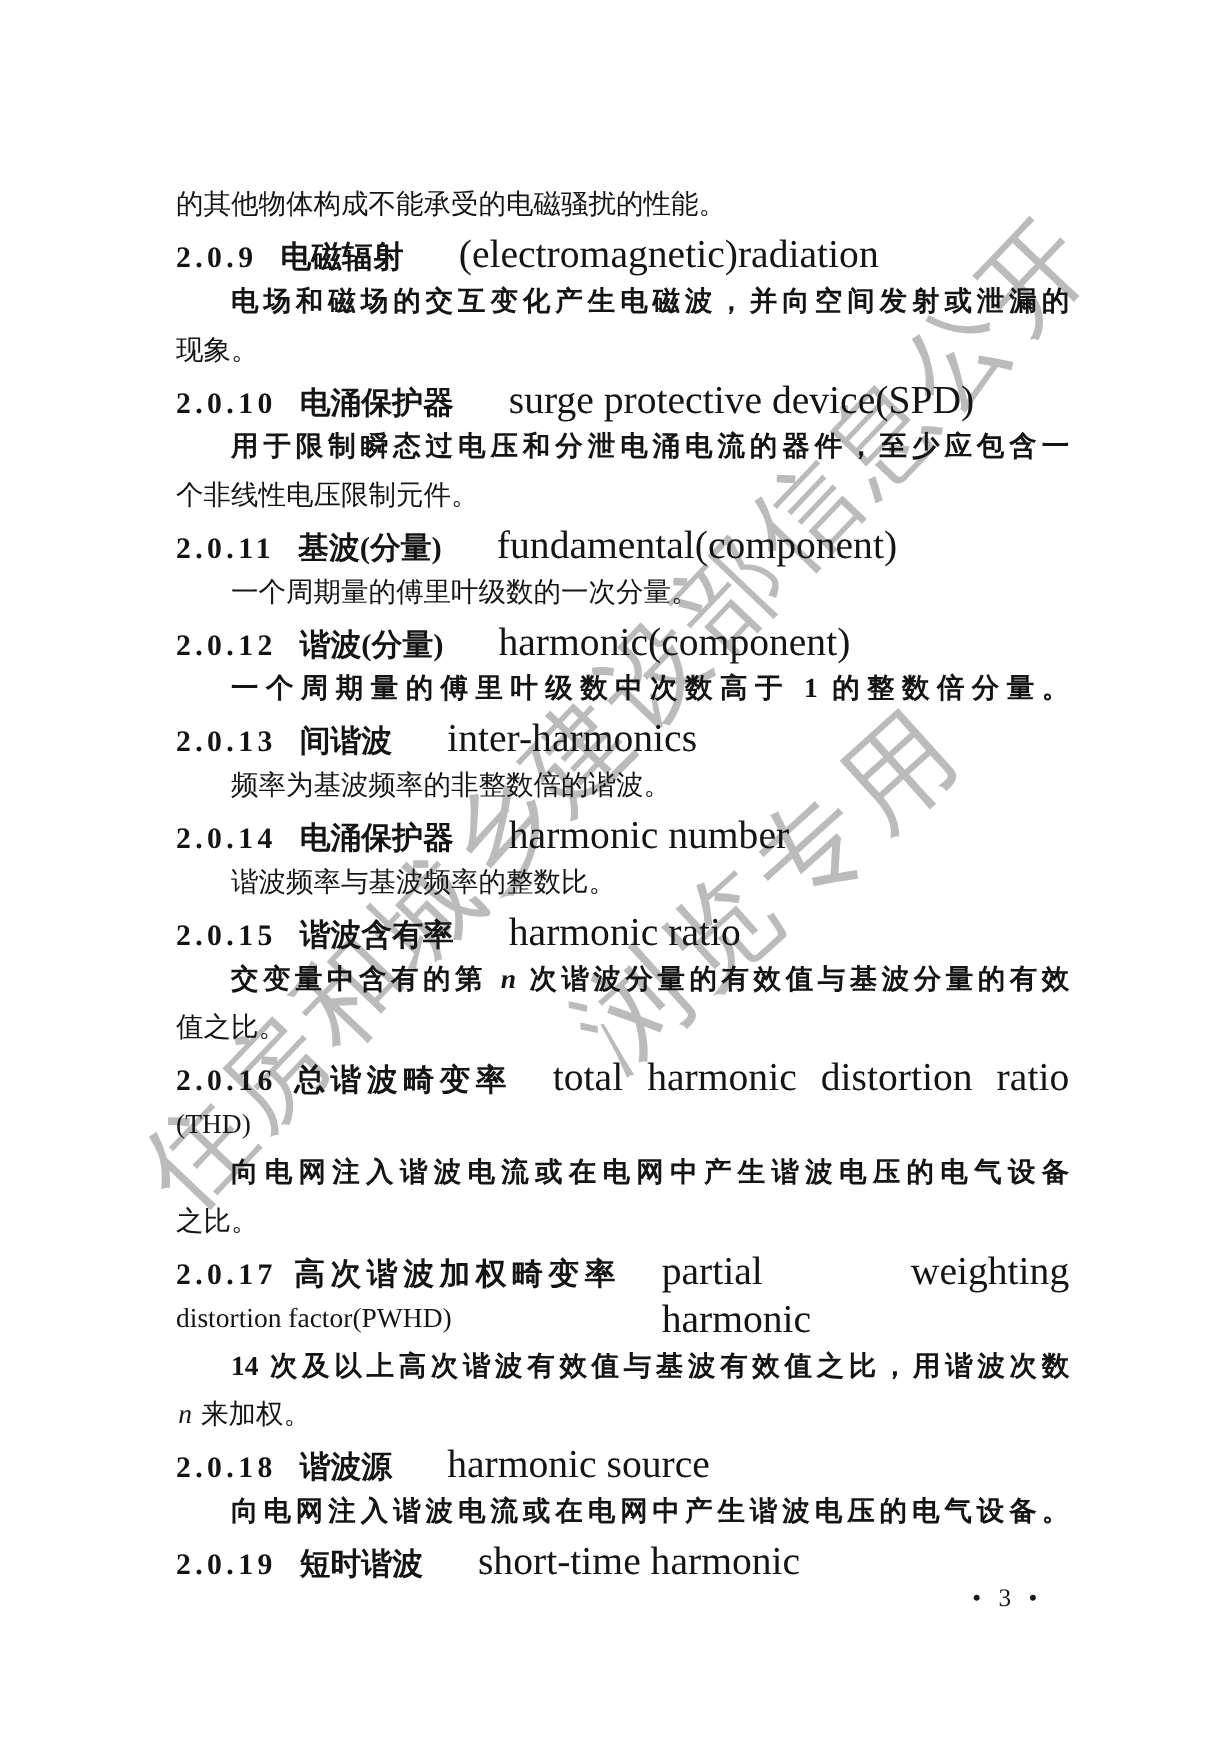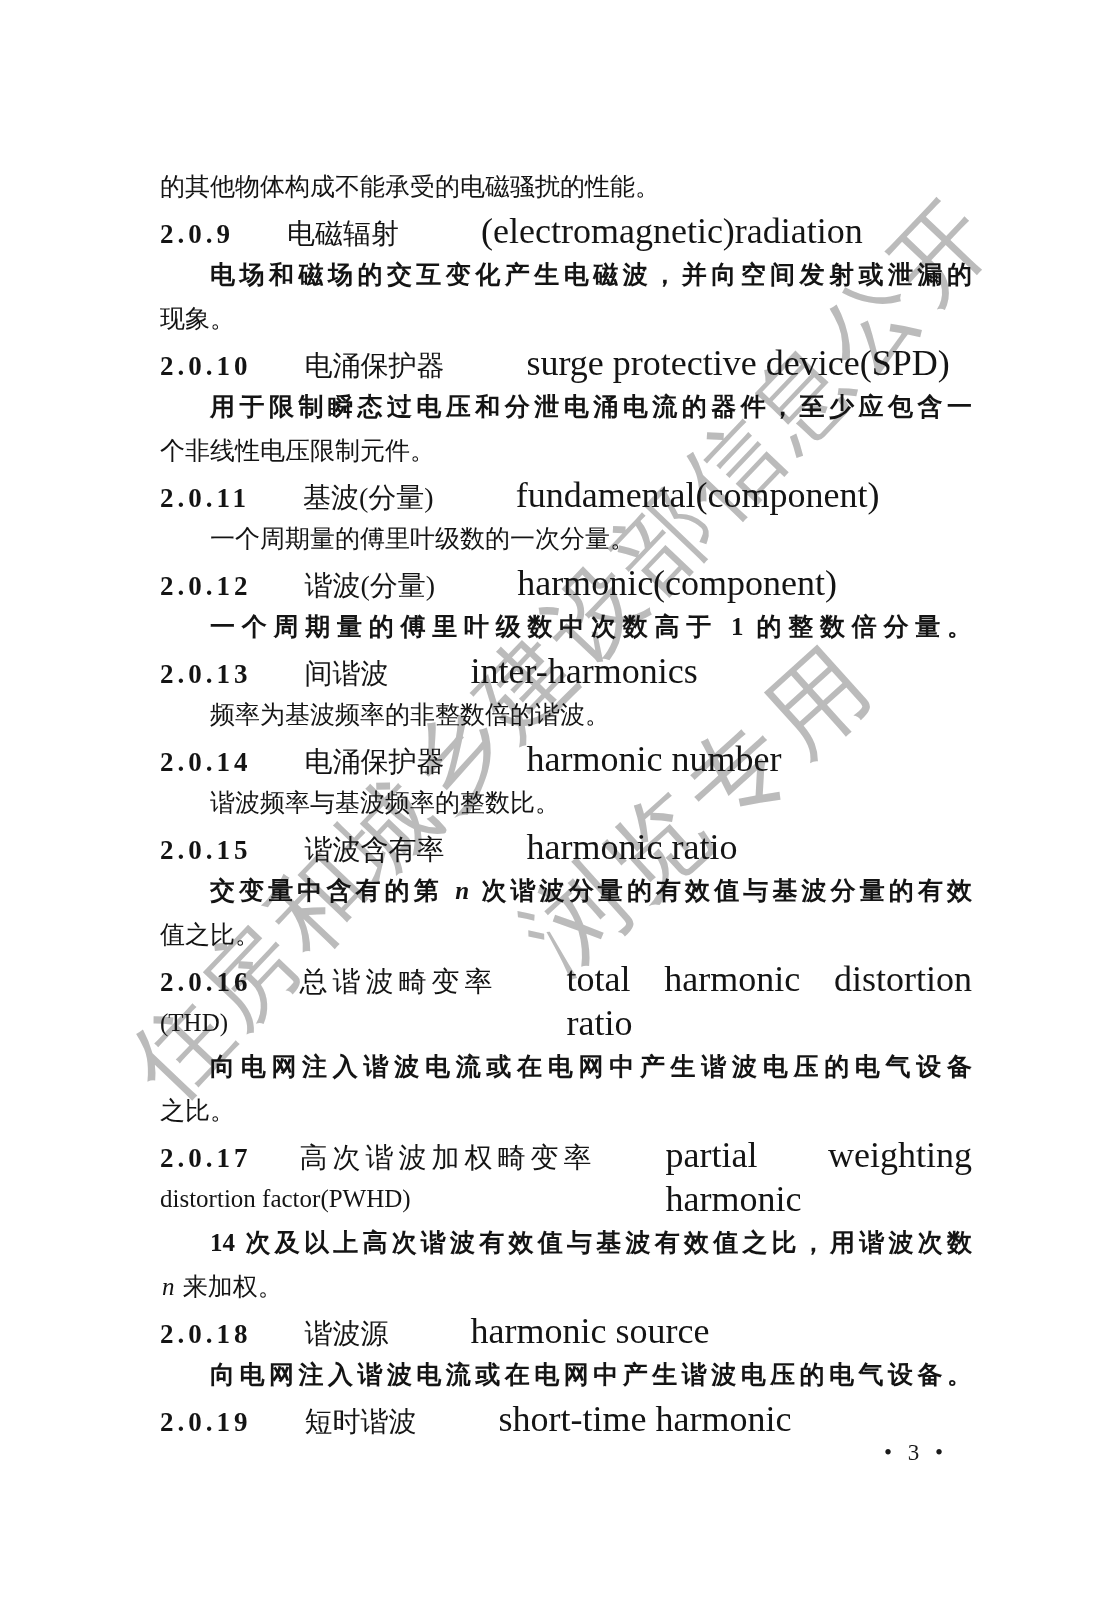--- a/index.html
+++ b/index.html
@@ -43,30 +43,30 @@
   }
   .line{height:44px;overflow:visible;}
   .line.p{white-space:nowrap;}
   .line.p.just{
     white-space:normal;
     text-align:justify;
     text-align-last:justify;
     font-weight:bold;
   }
   .line.p.ind{padding-left:50px;}
-  .line.h{display:flex;align-items:baseline;gap:32px;}
+  .line.h{display:flex;align-items:baseline;}
   .num{
     flex:none;
     font-weight:bold;
     font-size:27px;
     letter-spacing:4px;
   }
   .term{
     flex:none;
-    font-weight:normal;
+    font-weight:bold;
     font-size:28px;
     margin-left:21px;
   }
   .en{
     flex:none;
     font-size:36px;
     margin-left:50px;
   }
   .h.just .term{letter-spacing:5px;margin-left:16px;}
   .h.just .en{

